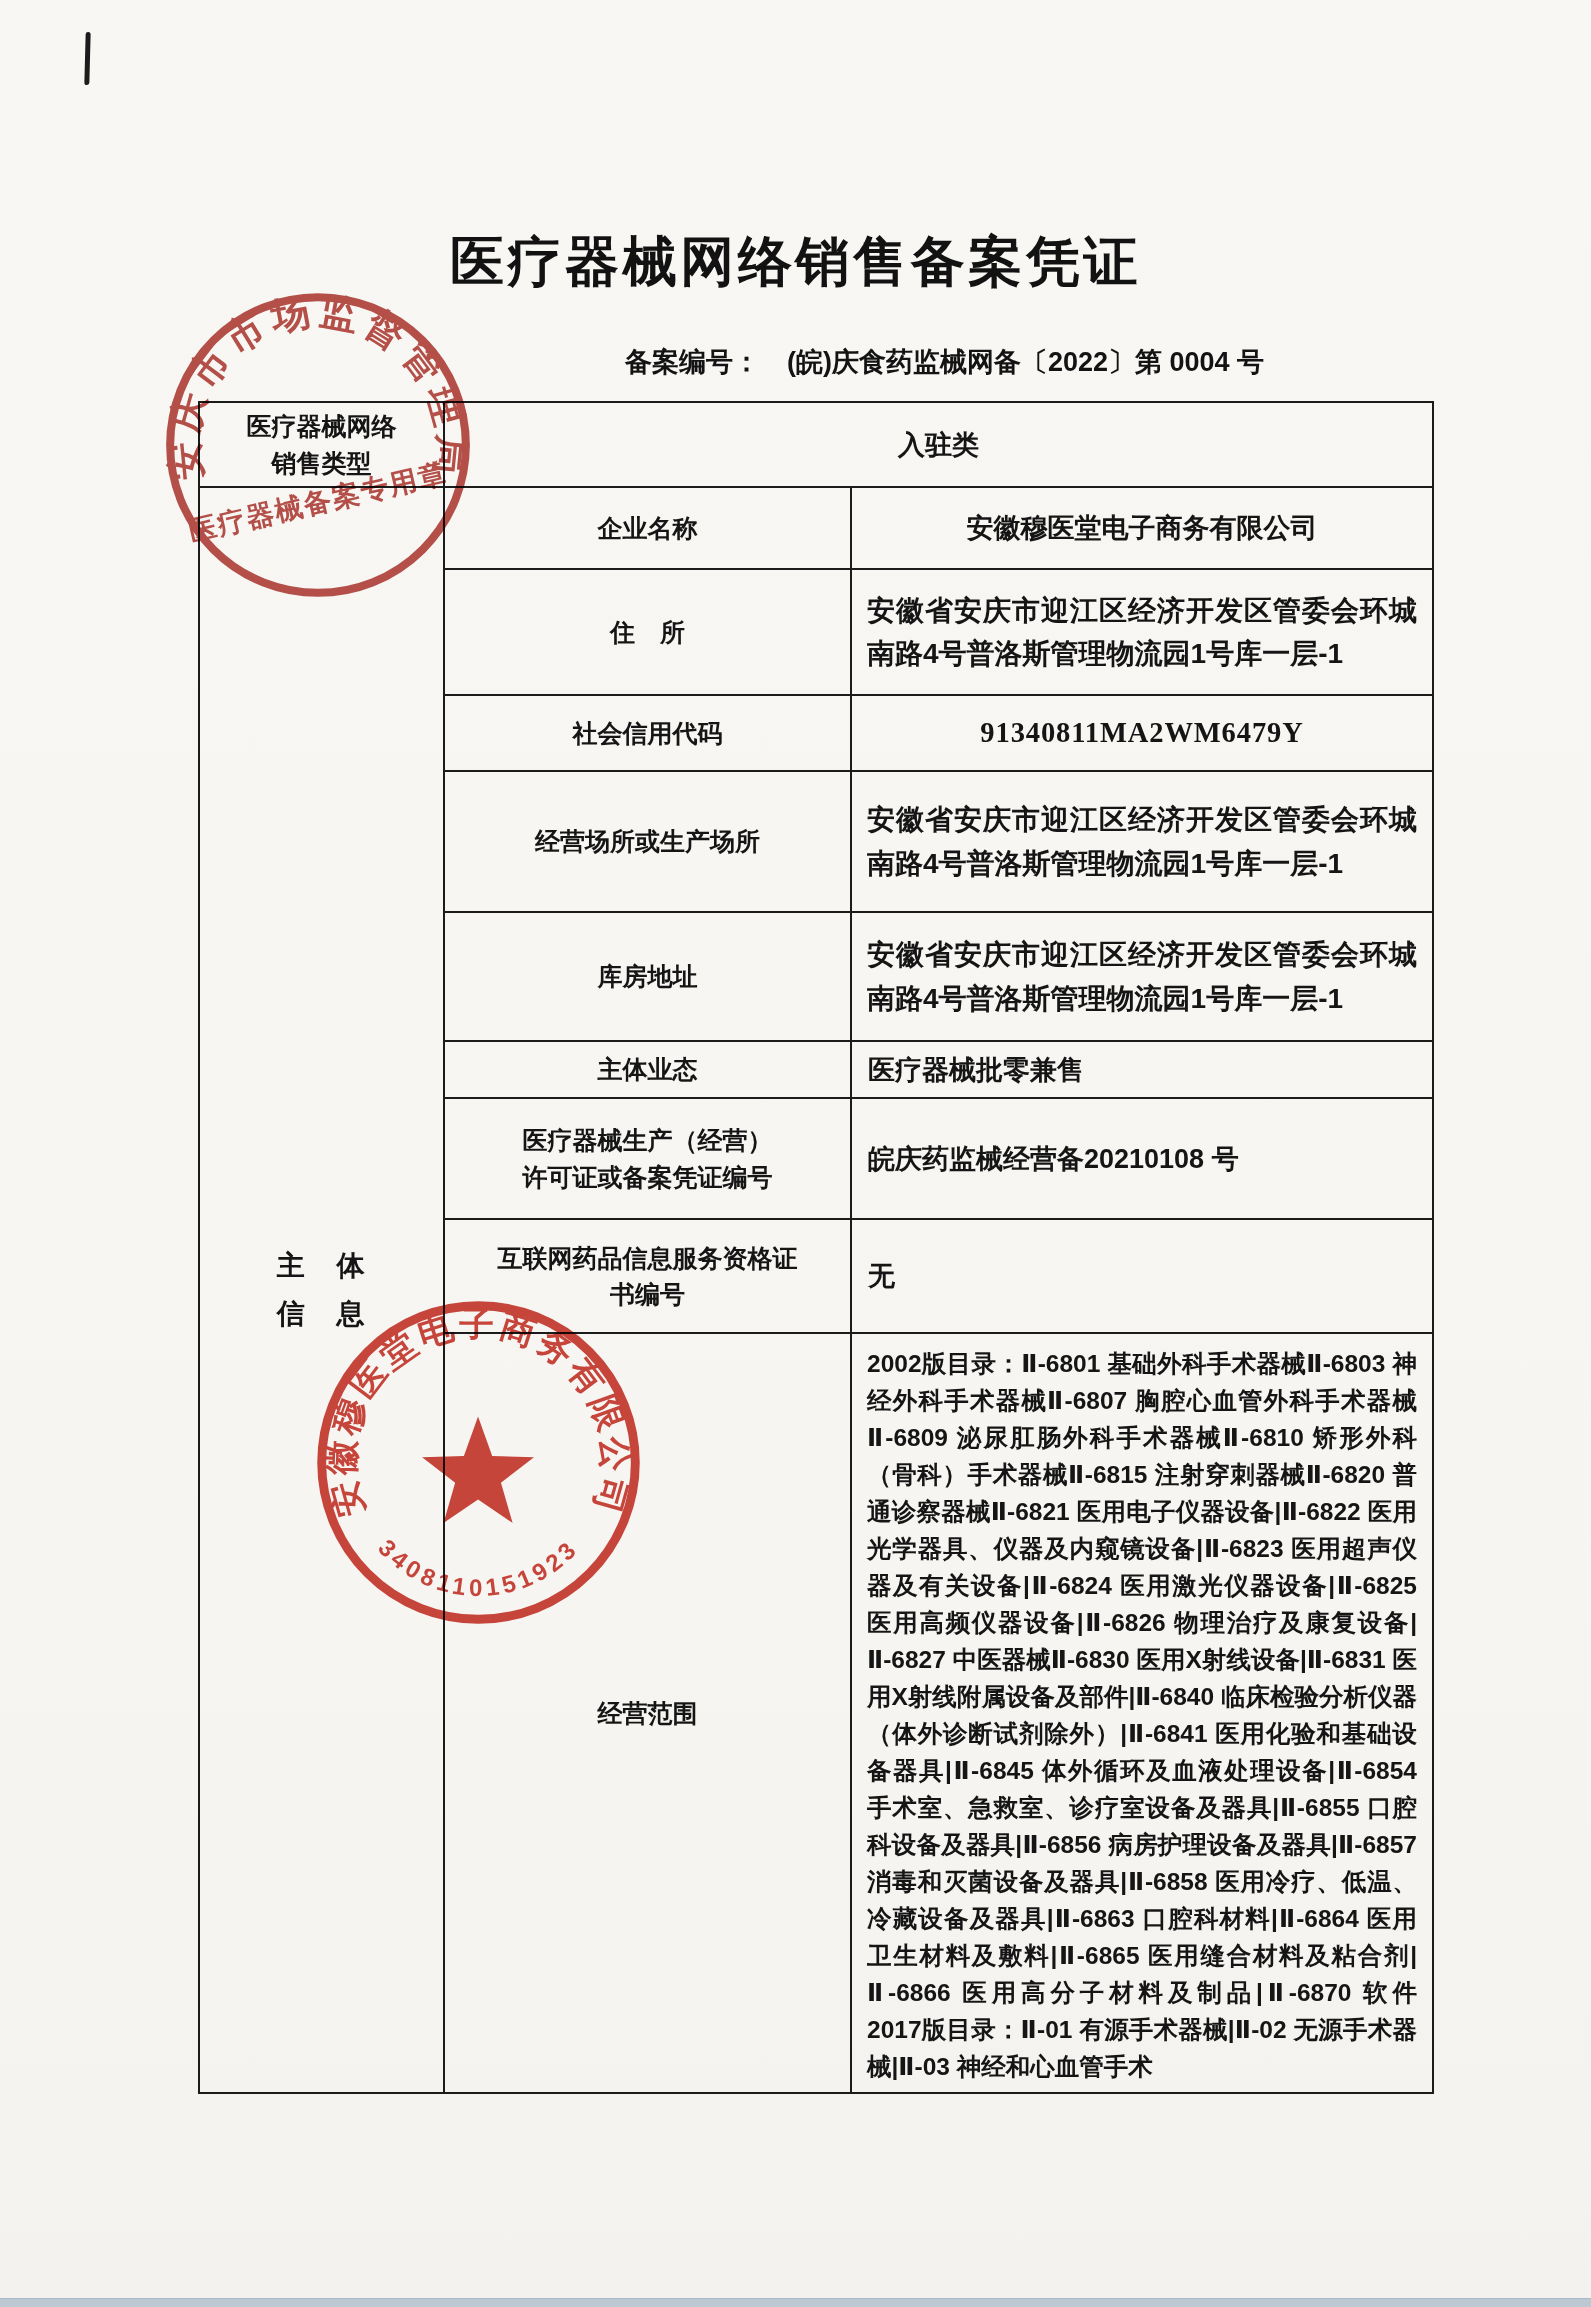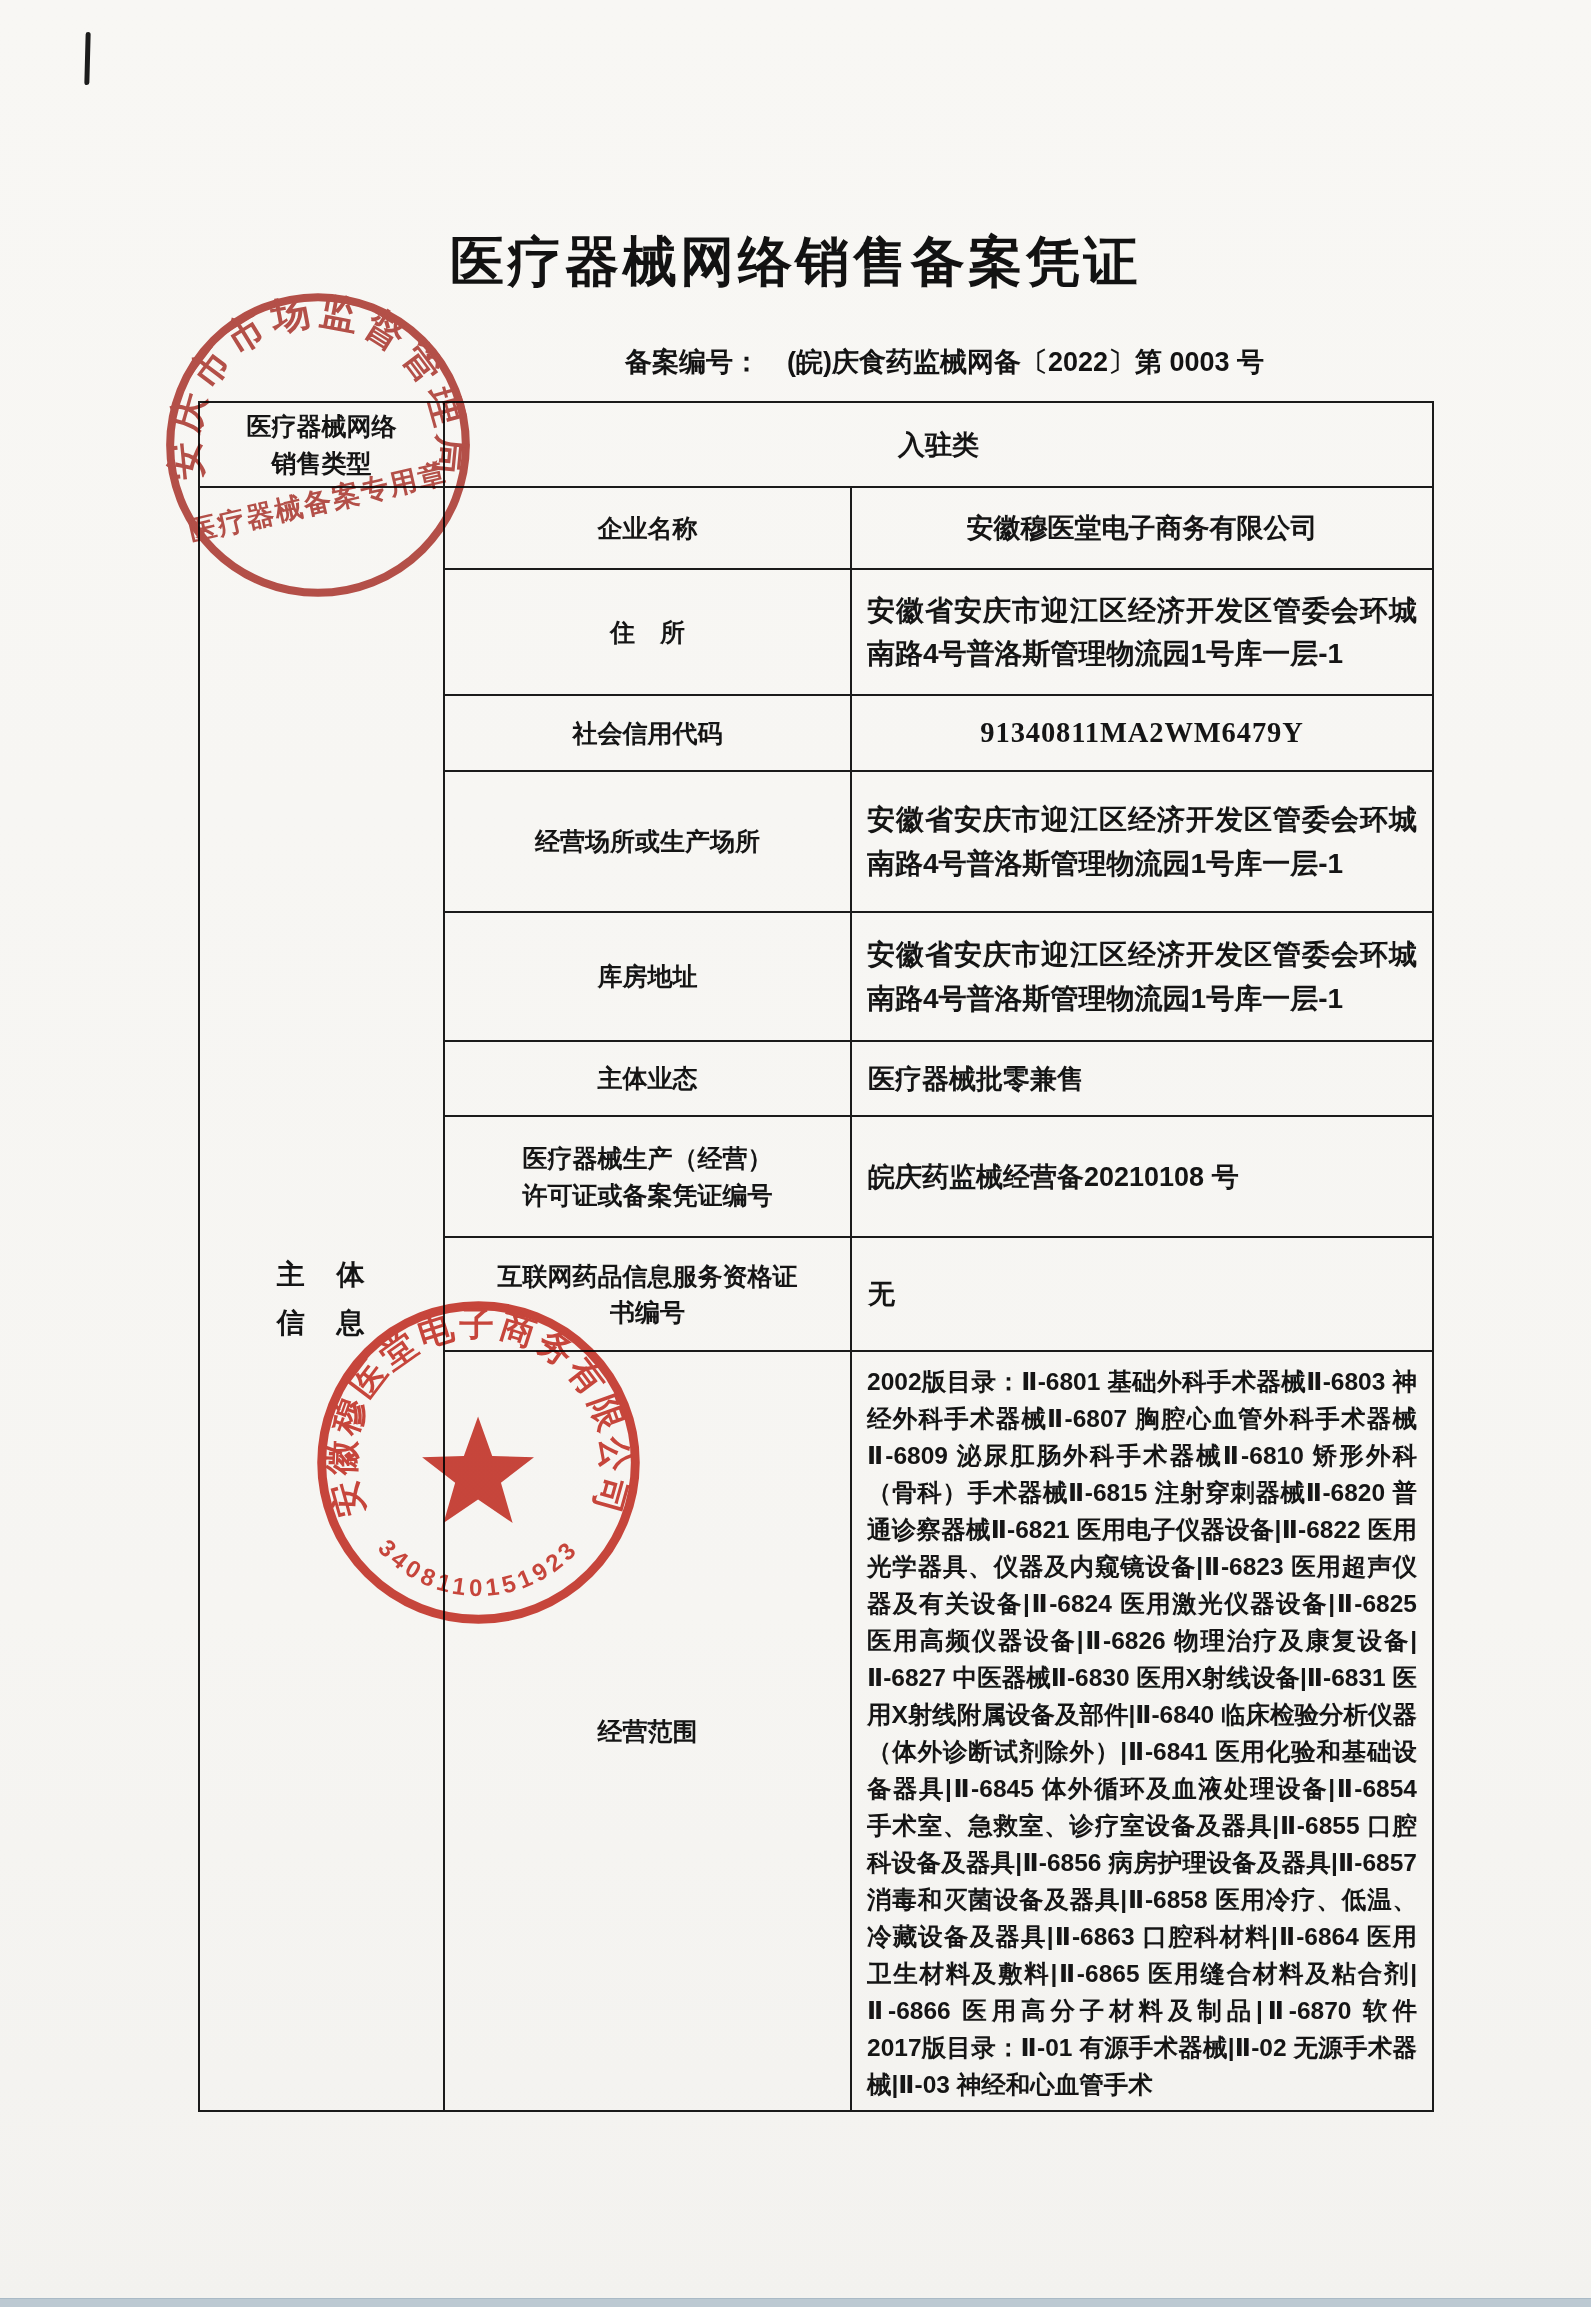--- a/index.html
+++ b/index.html
@@ -42,21 +42,21 @@
 <body>
 
 <div class="page">
 
   <div class="scan-mark"></div>
 
   <h1 class="doc-title">医疗器械网络销售备案凭证</h1>
 
   <div class="filing-line">
     <span>备案编号：</span>
-    <span>(皖)庆食药监械网备〔2022〕第 0003 号</span>
+    <span>(皖)庆食药监械网备〔2022〕第 0004 号</span>
   </div>
 
   <table class="doc-table">
     <colgroup>
         <col style="width:245px">
         <col style="width:407px">
         <col style="width:582px">
       </colgroup>
     <tbody>
         <tr style="height:85px">
@@ -79,21 +79,21 @@
       <td class="val code">91340811MA2WM6479Y</td>
     </tr>
     <tr style="height:141px">
       <td class="lbl">经营场所或生产场所</td>
       <td class="val addr">安徽省安庆市迎江区经济开发区管委会环城南路4号普洛斯管理物流园1号库一层-1</td>
     </tr>
     <tr style="height:129px">
       <td class="lbl">库房地址</td>
       <td class="val addr">安徽省安庆市迎江区经济开发区管委会环城南路4号普洛斯管理物流园1号库一层-1</td>
     </tr>
-    <tr style="height:75px">
+    <tr style="height:57px">
       <td class="lbl">主体业态</td>
       <td class="val left">医疗器械批零兼售</td>
     </tr>
     <tr style="height:121px">
       <td class="lbl">医疗器械生产（经营）
 许可证或备案凭证编号</td>
       <td class="val left">皖庆药监械经营备20210108 号</td>
     </tr>
     <tr style="height:114px">
       <td class="lbl">互联网药品信息服务资格证

